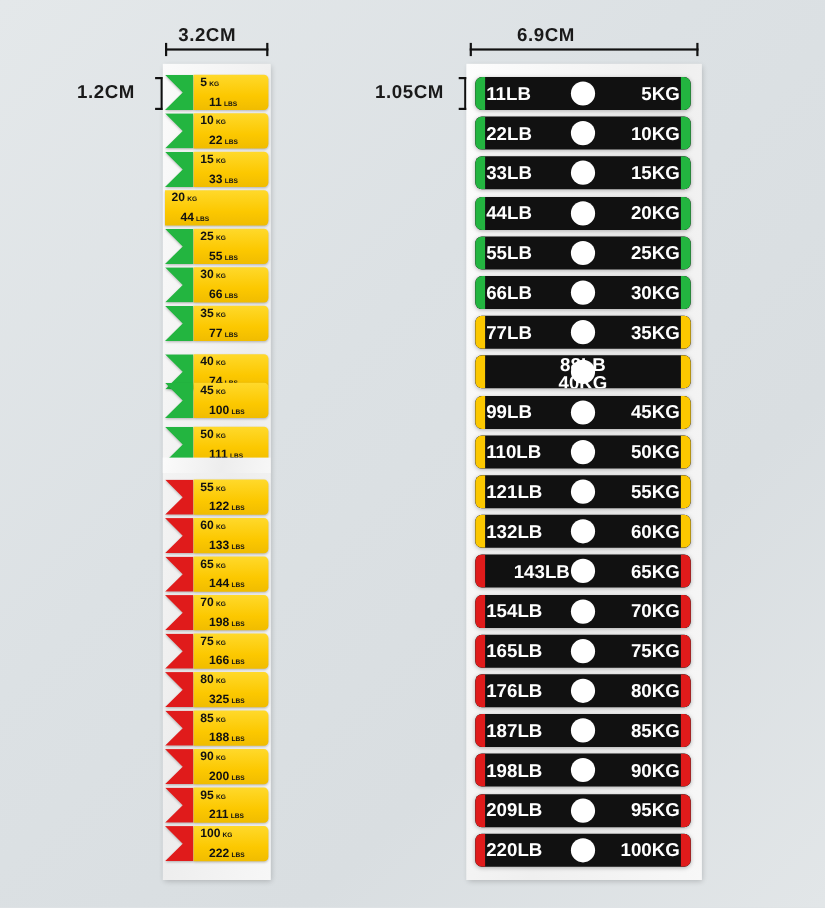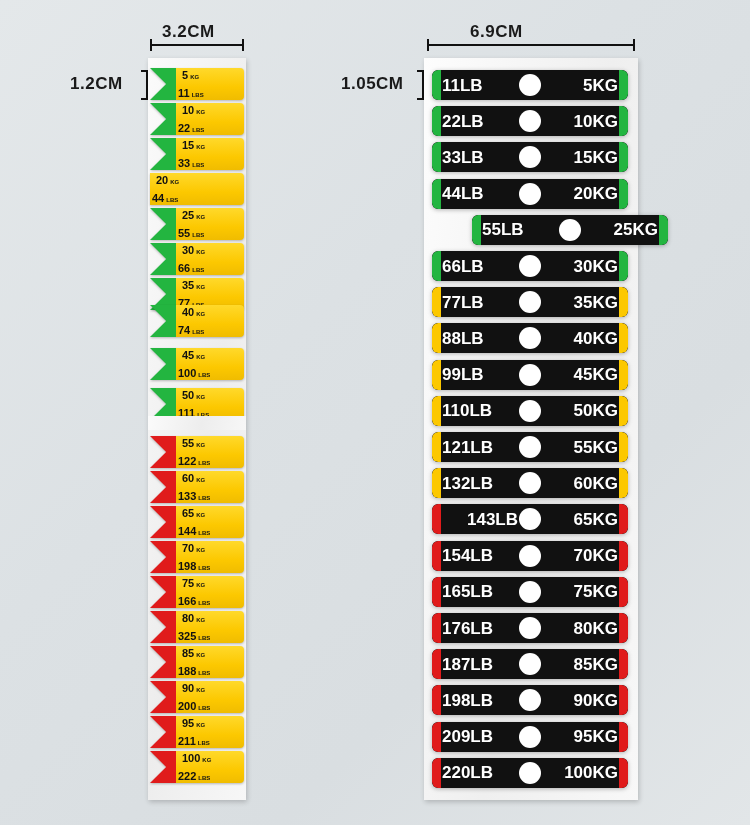--- a/index.html
+++ b/index.html
@@ -94,21 +94,21 @@
     background: linear-gradient(180deg,#ffd92b,#fcc800 60%,#f0bc00);
   }
   .tag-s .kgrow, .tag-s .lbrow {
     position: absolute;
     left: 0; right: 4px;
     display: flex;
     align-items: baseline;
     justify-content: flex-start;
   }
   .tag-s .kgrow { top: 2px; padding-left: 6px; }
-  .tag-s .lbrow { bottom: 1px; padding-left: 2px; }
+  .tag-s .lbrow { bottom: 1px; padding-left: 14px; }
   .tag-s .num {
     font-size: 11px;
     font-weight: 700;
     color: #111;
     line-height: 1;
   }
   .tag-s .unit {
     font-size: 6px;
     font-weight: 700;
     color: #111;
@@ -288,21 +288,21 @@
           <div class="kgrow">
             <span class="num">35</span>
             <span class="unit">KG</span>
           </div>
           <div class="lbrow">
             <span class="num">77</span>
             <span class="unit">LBS</span>
           </div>
         </div>
       </div>
-      <div class="tag-s" style="top: 247px;">
+      <div class="tag-s" style="top: 264px;">
         <div class="arrow">
           <i style="background:#23b540"></i>
         </div>
         <div class="body">
           <div class="kgrow">
             <span class="num">40</span>
             <span class="unit">KG</span>
           </div>
           <div class="lbrow">
             <span class="num">74</span>
@@ -515,42 +515,42 @@
         <span class="dot"></span>
         <span class="kg">15KG</span>
       </div>
       <div class="tag-l" style="top: 120.6px; background: rgb(17, 17, 17);">
         <span class="endcap-l" style="background:#23b540"></span>
         <span class="endcap-r" style="background:#23b540"></span>
         <span class="lb">44LB</span>
         <span class="dot"></span>
         <span class="kg">20KG</span>
       </div>
-      <div class="tag-l" style="top: 156.8px; background: rgb(17, 17, 17); margin-left: 40px;">
+      <div class="tag-l" style="top: 156.8px; background: rgb(17, 17, 17);">
         <span class="endcap-l" style="background:#23b540"></span>
         <span class="endcap-r" style="background:#23b540"></span>
         <span class="lb">55LB</span>
         <span class="dot"></span>
         <span class="kg">25KG</span>
       </div>
       <div class="tag-l" style="top: 193px; background: rgb(17, 17, 17);">
         <span class="endcap-l" style="background:#23b540"></span>
         <span class="endcap-r" style="background:#23b540"></span>
         <span class="lb">66LB</span>
         <span class="dot"></span>
         <span class="kg">30KG</span>
       </div>
       <div class="tag-l" style="top: 229.2px; background: rgb(17, 17, 17);">
         <span class="endcap-l" style="background:#fcc800"></span>
         <span class="endcap-r" style="background:#fcc800"></span>
         <span class="lb">77LB</span>
         <span class="dot"></span>
         <span class="kg">35KG</span>
       </div>
-      <div class="tag-l" style="top: 265.4px; background: rgb(17, 17, 17);">
+      <div class="tag-l" style="top: 265.4px; background: rgb(17, 17, 17); flex-direction: column;">
         <span class="endcap-l" style="background:#fcc800"></span>
         <span class="endcap-r" style="background:#fcc800"></span>
         <span class="lb">88LB</span>
         <span class="dot"></span>
         <span class="kg">40KG</span>
       </div>
       <div class="tag-l" style="top: 301.6px; background: rgb(17, 17, 17);">
         <span class="endcap-l" style="background:#fcc800"></span>
         <span class="endcap-r" style="background:#fcc800"></span>
         <span class="lb">99LB</span>

